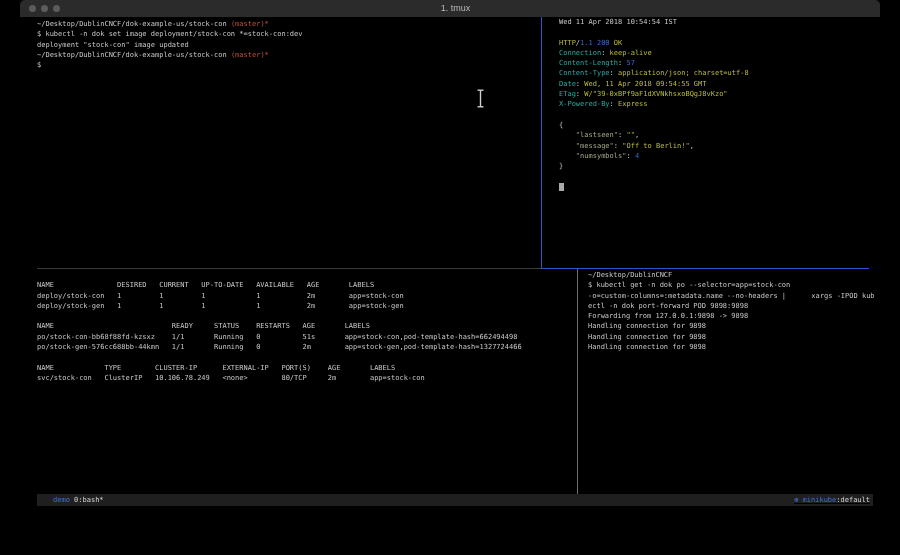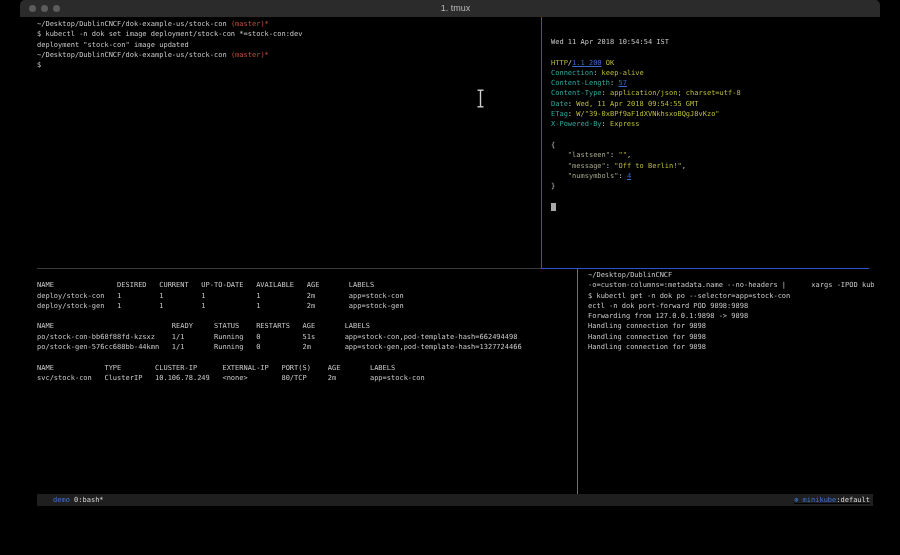--- a/index.html
+++ b/index.html
@@ -18,36 +18,36 @@
   .dot { width:7px; height:7px; border-radius:50%; background:#5c5c5c; }
   .title {
     position:absolute; left:0; right:0; top:3px; text-align:center;
     color:#b9b9b9; font-family:"Liberation Sans", sans-serif; font-size:9px;padding-left:11px;
   }
 
   .content { position:absolute; left:0; top:17px; width:860px; height:492px; background:#000; }
 
   .pane { position:absolute; overflow:hidden; }
   .pane-tl { left:0;   top:2px;   width:521px; height:250px; padding-left:17px; }
-  .pane-tr { left:523px; top:20px; width:337px; height:250px; padding-left:8px; }
+  .pane-tr { left:523px; top:0; width:337px; height:250px; padding-left:16px; }
   .pane-bl { left:0;   top:253px; width:556px; height:222px; padding-left:17px; }
   .pane-br { left:559px; top:253px; width:301px; height:222px; padding-left:9px; }
 
   .divider { position:absolute; }
   .div-v-top    { left:521px; top:0;     width:1px;  height:252px; background:#2e55cc; }
   .div-h-left   { left:17px;  top:251px; width:504px; height:1px;  background:#3a3a3a; }
   .div-h-right  { left:521px; top:251px; width:328px; height:1px;  background:#2e55cc; }
   .div-v-bottom { left:557px; top:252px; width:1px;  height:225px; background:#707070; }
 
   .term-line { height:10.3px; line-height:10.3px; font-size:7px; white-space:pre; }
   .c-fg     { color:#c9c9c9; }
   .c-red    { color:#c0503c; }
   .c-teal   { color:#30a8a0; }
   .c-yellow { color:#bcbc3a; }
-  .c-blue   { color:#3c68cf;text-decoration:underline; }
+  .c-blue   { color:#3c68cf; }
   .c-key    { color:#a8a88c; }
   .c-cursor { display:inline-block; width:4.5px; height:8px; background:#a9a9a9; vertical-align:middle; }
 
   .statusbar {
     position:absolute; left:17px; top:477px; width:836px; height:12px;
     background:#1f1f1f;
   }
   .status-left  { position:absolute; left:1px; top:1px; }
   .status-right { position:absolute; right:3px; top:1px;text-decoration:underline; }
   .statusbar .term-line { height:26px; line-height:10px;margin-left:15px; }
@@ -117,22 +117,22 @@
           <div class="term-line"><span class="c-fg">po/stock-gen-576cc688bb-44kmn   1/1       Running   0          2m        app=stock-gen,pod-template-hash=1327724466</span></div>
           <div class="term-line"></div>
           <div class="term-line"><span class="c-fg">NAME            TYPE        CLUSTER-IP      EXTERNAL-IP   PORT(S)    AGE       LABELS</span></div>
           <div class="term-line"><span class="c-fg">svc/stock-con   ClusterIP   10.106.78.249   &lt;none&gt;        80/TCP     2m        app=stock-con</span></div>
         </div>
 
       <div class="divider div-v-bottom"></div>
 
       <div class="pane pane-br">
           <div class="term-line"><span class="c-fg">~/Desktop/DublinCNCF</span></div>
+          <div class="term-line"><span class="c-fg">$ kubectl get -n dok po --selector=app=stock-con</span></div>
           <div class="term-line"><span class="c-fg">-o=custom-columns=:metadata.name --no-headers |      xargs -IPOD kub</span></div>
-          <div class="term-line"><span class="c-fg">$ kubectl get -n dok po --selector=app=stock-con</span></div>
           <div class="term-line"><span class="c-fg">ectl -n dok port-forward POD 9898:9898</span></div>
           <div class="term-line"><span class="c-fg">Forwarding from 127.0.0.1:9898 -&gt; 9898</span></div>
           <div class="term-line"><span class="c-fg">Handling connection for 9898</span></div>
           <div class="term-line"><span class="c-fg">Handling connection for 9898</span></div>
           <div class="term-line"><span class="c-fg">Handling connection for 9898</span></div>
         </div>
 
       <div class="statusbar">
         <div class="status-left">
             <div class="term-line"><span class="c-sblue">demo</span><span class="c-white"> 0:bash*</span></div>

